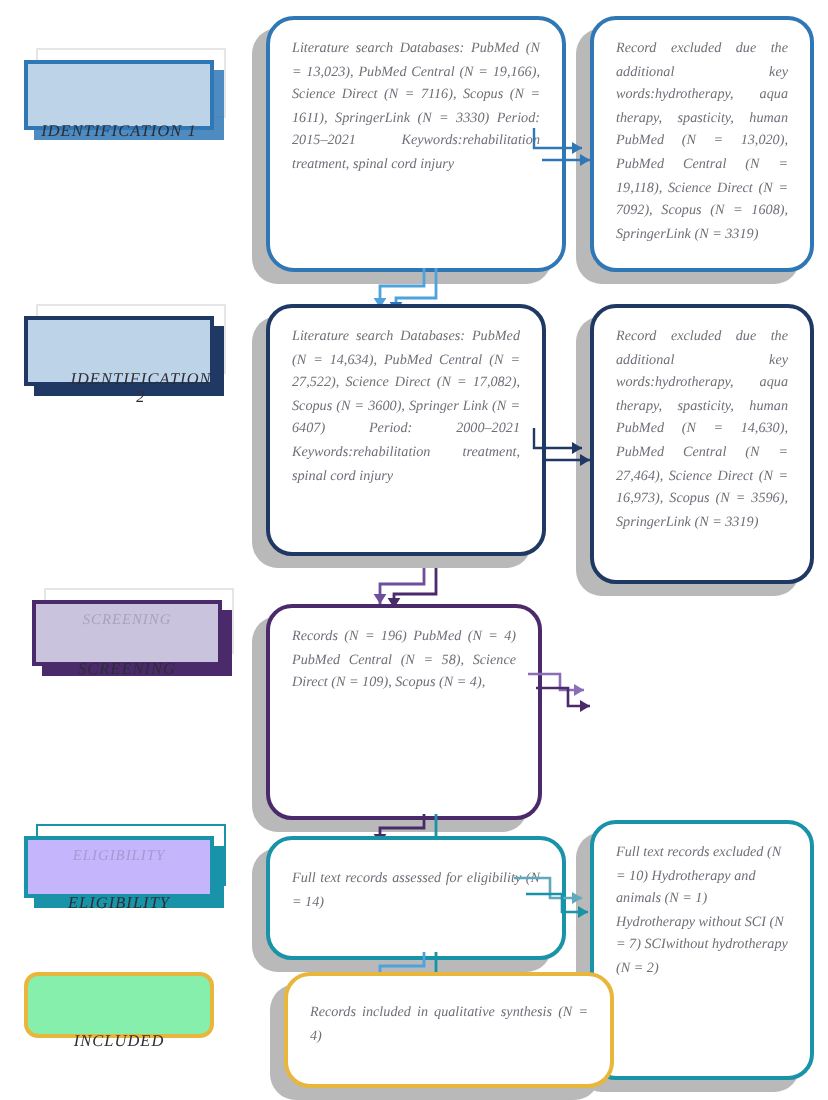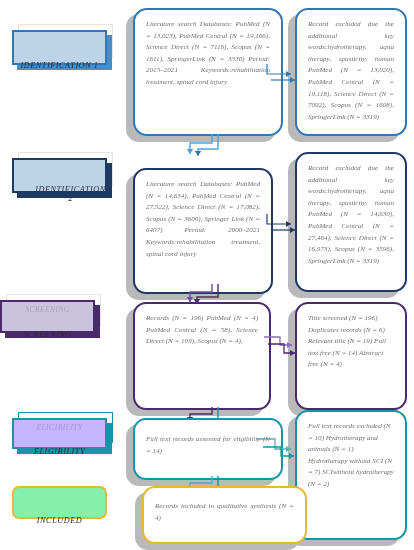--- a/index.html
+++ b/index.html
@@ -127,21 +127,21 @@
   </div>
 
   <div class="chip-wrap" style="left:12px;top:158px;width:95px;height:35px;">
     <div class="chip-ghost"></div>
     <div class="chip-shadow" style="background:#1f3864;"></div>
     <div class="chip" style="border-color:#1f3864;background:#bcd3e8;padding-left:22px;">
       <span class="lbl">IDENTIFICATION 2</span>
     </div>
   </div>
 
-  <div class="card-wrap" style="left:133px;top:168px;width:140px;height:126px;">
+  <div class="card-wrap" style="left:133px;top:152px;width:140px;height:126px;">
     <div class="card-shadow"></div>
     <div class="card" style="border-color:#1f3864;">
       <p>Literature search Databases: PubMed (N = 14,634), PubMed Central (N = 27,522), Science Direct (N = 17,082), Scopus (N = 3600), Springer Link (N = 6407) Period: 2000–2021 Keywords:rehabilitation treatment, spinal cord injury</p>
     </div>
   </div>
 
   <div class="card-wrap" style="left:295px;top:152px;width:112px;height:140px;">
     <div class="card-shadow"></div>
     <div class="card" style="border-color:#1f3864;">
       <p>Record excluded due the additional key words:hydrotherapy, aqua therapy, spasticity, human PubMed (N = 14,630), PubMed Central (N = 27,464), Science Direct (N = 16,973), Scopus (N = 3596), SpringerLink (N = 3319)</p>
@@ -159,42 +159,36 @@
 
   <div class="conn" style="left:178px;top:284px;">
     <svg width="46" height="24" viewBox="0 0 46 24">
       <path d="M34,0 L34,8 L12,8 L12,18" fill="none" stroke="#6d4f9c" stroke-width="1.4"></path>
       <path d="M12,18 l-3.2,-5 l6.4,0 z" fill="#6d4f9c"></path>
       <path d="M40,0 L40,13 L19,13 L19,20" fill="none" stroke="#4b2a6b" stroke-width="1.4"></path>
       <path d="M19,20 l-3.2,-5 l6.4,0 z" fill="#4b2a6b"></path>
     </svg>
   </div>
 
-  <div class="chip-wrap" style="left:0;top:300px;width:95px;height:33px;">
+  <div class="chip-wrap" style="left:16px;top:300px;width:95px;height:33px;">
     <div class="chip-ghost"></div>
     <div class="chip-shadow" style="background:#4b2a6b;"></div>
     <div class="chip" style="border-color:#4b2a6b;background:#c9c3dd;">
       <span class="lbl-faint">SCREENING</span>
       <span class="lbl">SCREENING</span>
     </div>
   </div>
 
   <div class="card-wrap" style="left:133px;top:302px;width:138px;height:108px;">
     <div class="card-shadow"></div>
     <div class="card" style="border-color:#4b2a6b;">
       <p>Records (N = 196) PubMed (N = 4) PubMed Central (N = 58), Science Direct (N = 109), Scopus (N = 4),</p>
     </div>
   </div>
 
-  <div class="card-wrap" style="left:295px;top:302px;width:112px;height:108px;">
-    <div class="card-shadow"></div>
-    <div class="card" style="border-color:#4b2a6b;">
-      <p class="nj">Title screened (N = 196) Duplicates records (N = 6) Relevant title (N = 19) Full text free (N = 14) Abstract free (N = 4)</p>
-    </div>
-  </div>
 
   <div class="conn" style="left:262px;top:335px;">
     <svg width="40" height="26" viewBox="0 0 40 26">
       <path d="M2,2 L18,2 L18,10 L30,10" fill="none" stroke="#8a6fb8" stroke-width="1.3"></path>
       <path d="M30,10 l-5,-3 l0,6 z" fill="#8a6fb8"></path>
       <path d="M6,9 L22,9 L22,18 L33,18" fill="none" stroke="#4b2a6b" stroke-width="1.3"></path>
       <path d="M33,18 l-5,-3 l0,6 z" fill="#4b2a6b"></path>
     </svg>
   </div>
 

